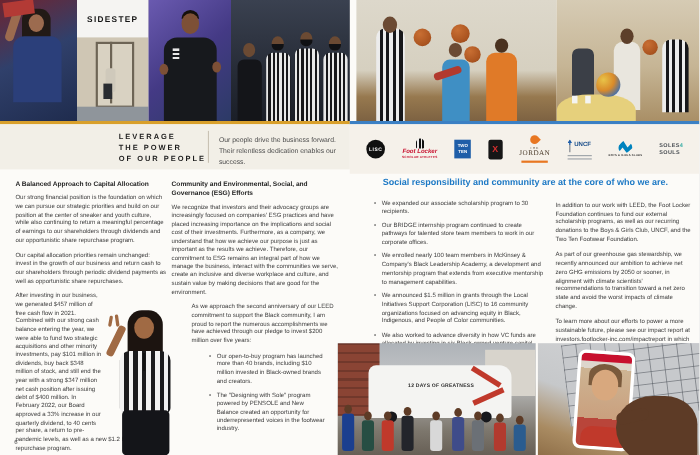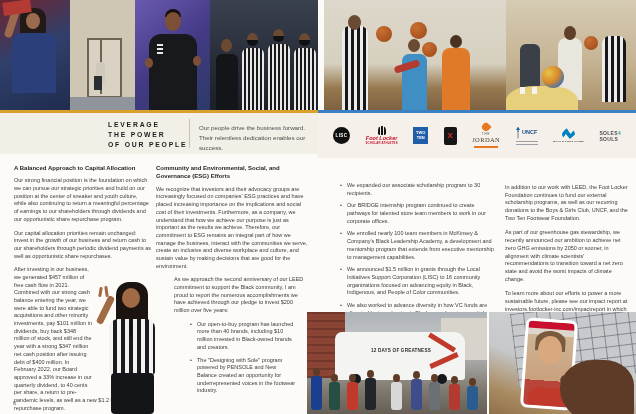--- a/index.html
+++ b/index.html
@@ -184,20 +184,21 @@
 <div class="spread">
 
   <div class="lphoto ph1">
     <div class="ph1-hair"></div>
     <div class="ph1-head"></div>
     <div class="ph1-torso"></div>
     <div class="ph1-arm"></div>
     <div class="shoebox"></div>
   </div>
   <div class="lphoto ph2">
+    <div class="sidestep-sign">SIDESTEP</div>
     <div class="ph2-door"></div>
     <div class="ph2-doorframe"></div>
     <div class="ph2-person"></div>
     <div class="ph2-case"></div>
     <div class="ph2-floor"></div>
   </div>
   <div class="lphoto ph3">
     <div class="ph3-torso"></div>
     <div class="ph3-hairtop"></div>
     <div class="ph3-head"></div>
@@ -328,20 +329,21 @@
       <div class="bgc-text">BOYS &amp; GIRLS CLUBS</div>
     </div>
     <div class="logo">
       <div class="s4s">
         <span>SOLES</span><span class="four">4</span><br>
         <span>SOULS</span>
       </div>
     </div>
   </div>
 
+  <h2 class="abs r-heading">Social responsibility and community are at the core of who we are.</h2>
   <div class="abs r-bullets-wrap">
     <ul class="r-bullets">
       <li>We expanded our associate scholarship program to 30 recipients.</li>
       <li>Our BRIDGE internship program continued to create pathways for talented store team members to work in our corporate offices.</li>
       <li>We enrolled nearly 100 team members in McKinsey &amp; Company's Black Leadership Academy, a development and mentorship program that extends from executive mentorship to management capabilities.</li>
       <li>We announced $1.5 million in grants through the Local Initiatives Support Corporation (LISC) to 16 community organizations focused on advancing equity in Black, Indigenous, and People of Color communities.</li>
       <li>We also worked to advance diversity in how VC funds are allocated by investing in six Black-owned venture capital firms.</li>
     </ul>
   </div>
   <div class="abs r-paras">

